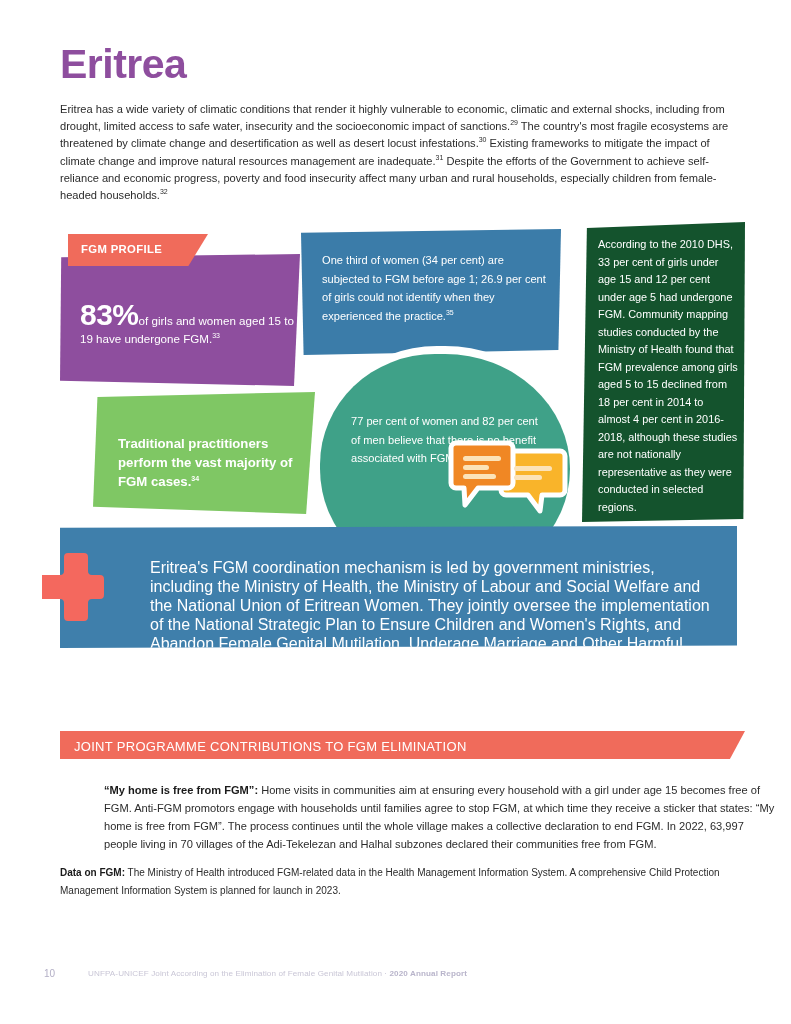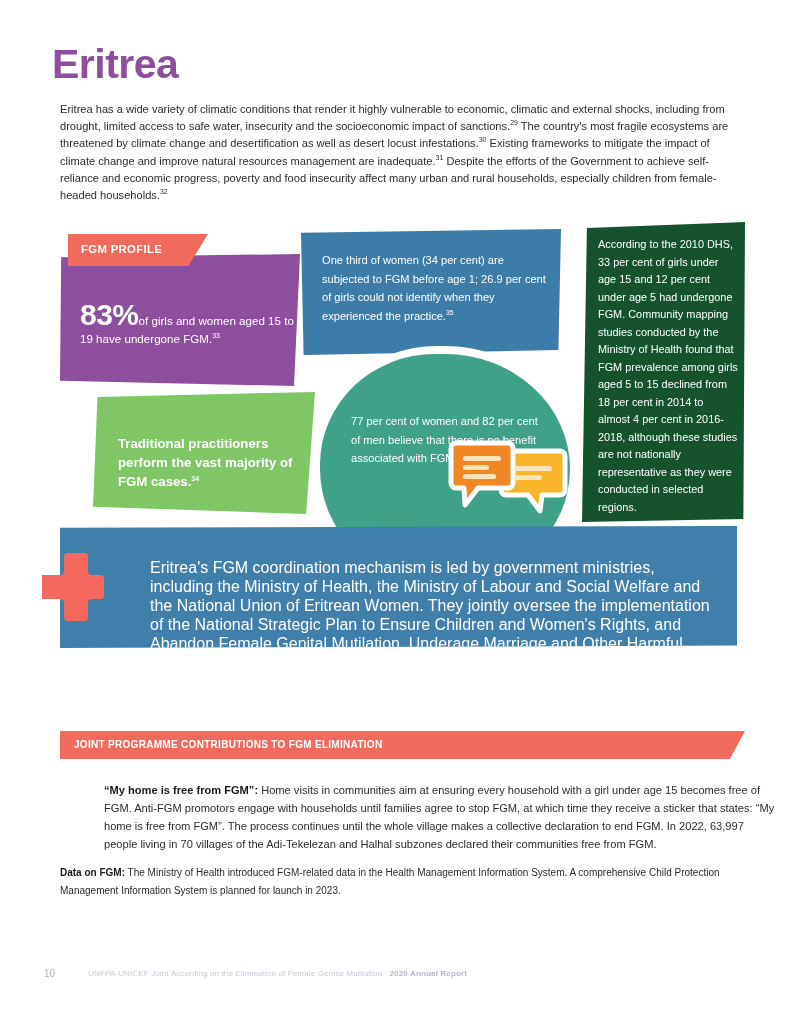--- a/index.html
+++ b/index.html
@@ -9,21 +9,21 @@
     font-family:"Liberation Sans", sans-serif;
     color:#231f20;
     position:relative;
     overflow:hidden;
     -webkit-font-smoothing:antialiased;
   }
   .page{position:absolute;inset:0;}
 
   
   .title{
-    position:absolute;left:52px;top:44px;
+    position:absolute;left:60px;top:44px;
     font-size:41px;font-weight:bold;color:#8E4E9E;
     letter-spacing:-0.5px;line-height:1;
   }
 
   
   .intro{
     position:absolute;left:60px;top:101px;width:672px;
     font-size:11.1px;line-height:17.2px;color:#2b2b2b;
     text-align:left;
   }
@@ -123,21 +123,21 @@
   .cross{left:42px;top:331px;width:62px;height:72px;}
 
   
   .sectionbar{
     position:absolute;left:60px;top:731px;width:685px;height:28px;
     background:#F06B5B;
     clip-path:polygon(0 0, 100% 0, 97.8% 100%, 0 100%);
   }
   .sectionbar span{
     position:absolute;left:14px;top:8px;
-    color:#ffffff;font-size:10px;font-weight:bold;letter-spacing:.3px;
+    color:#ffffff;font-size:13px;font-weight:normal;letter-spacing:.3px;
   }
 
   
   .body1{
     position:absolute;left:60px;top:781px;width:675px;
     font-size:11.1px;line-height:18.1px;color:#2b2b2b;margin-left:44px;
   }
   .body2{
     position:absolute;left:60px;top:864px;width:675px;
     font-size:10px;line-height:18.1px;color:#2b2b2b;

